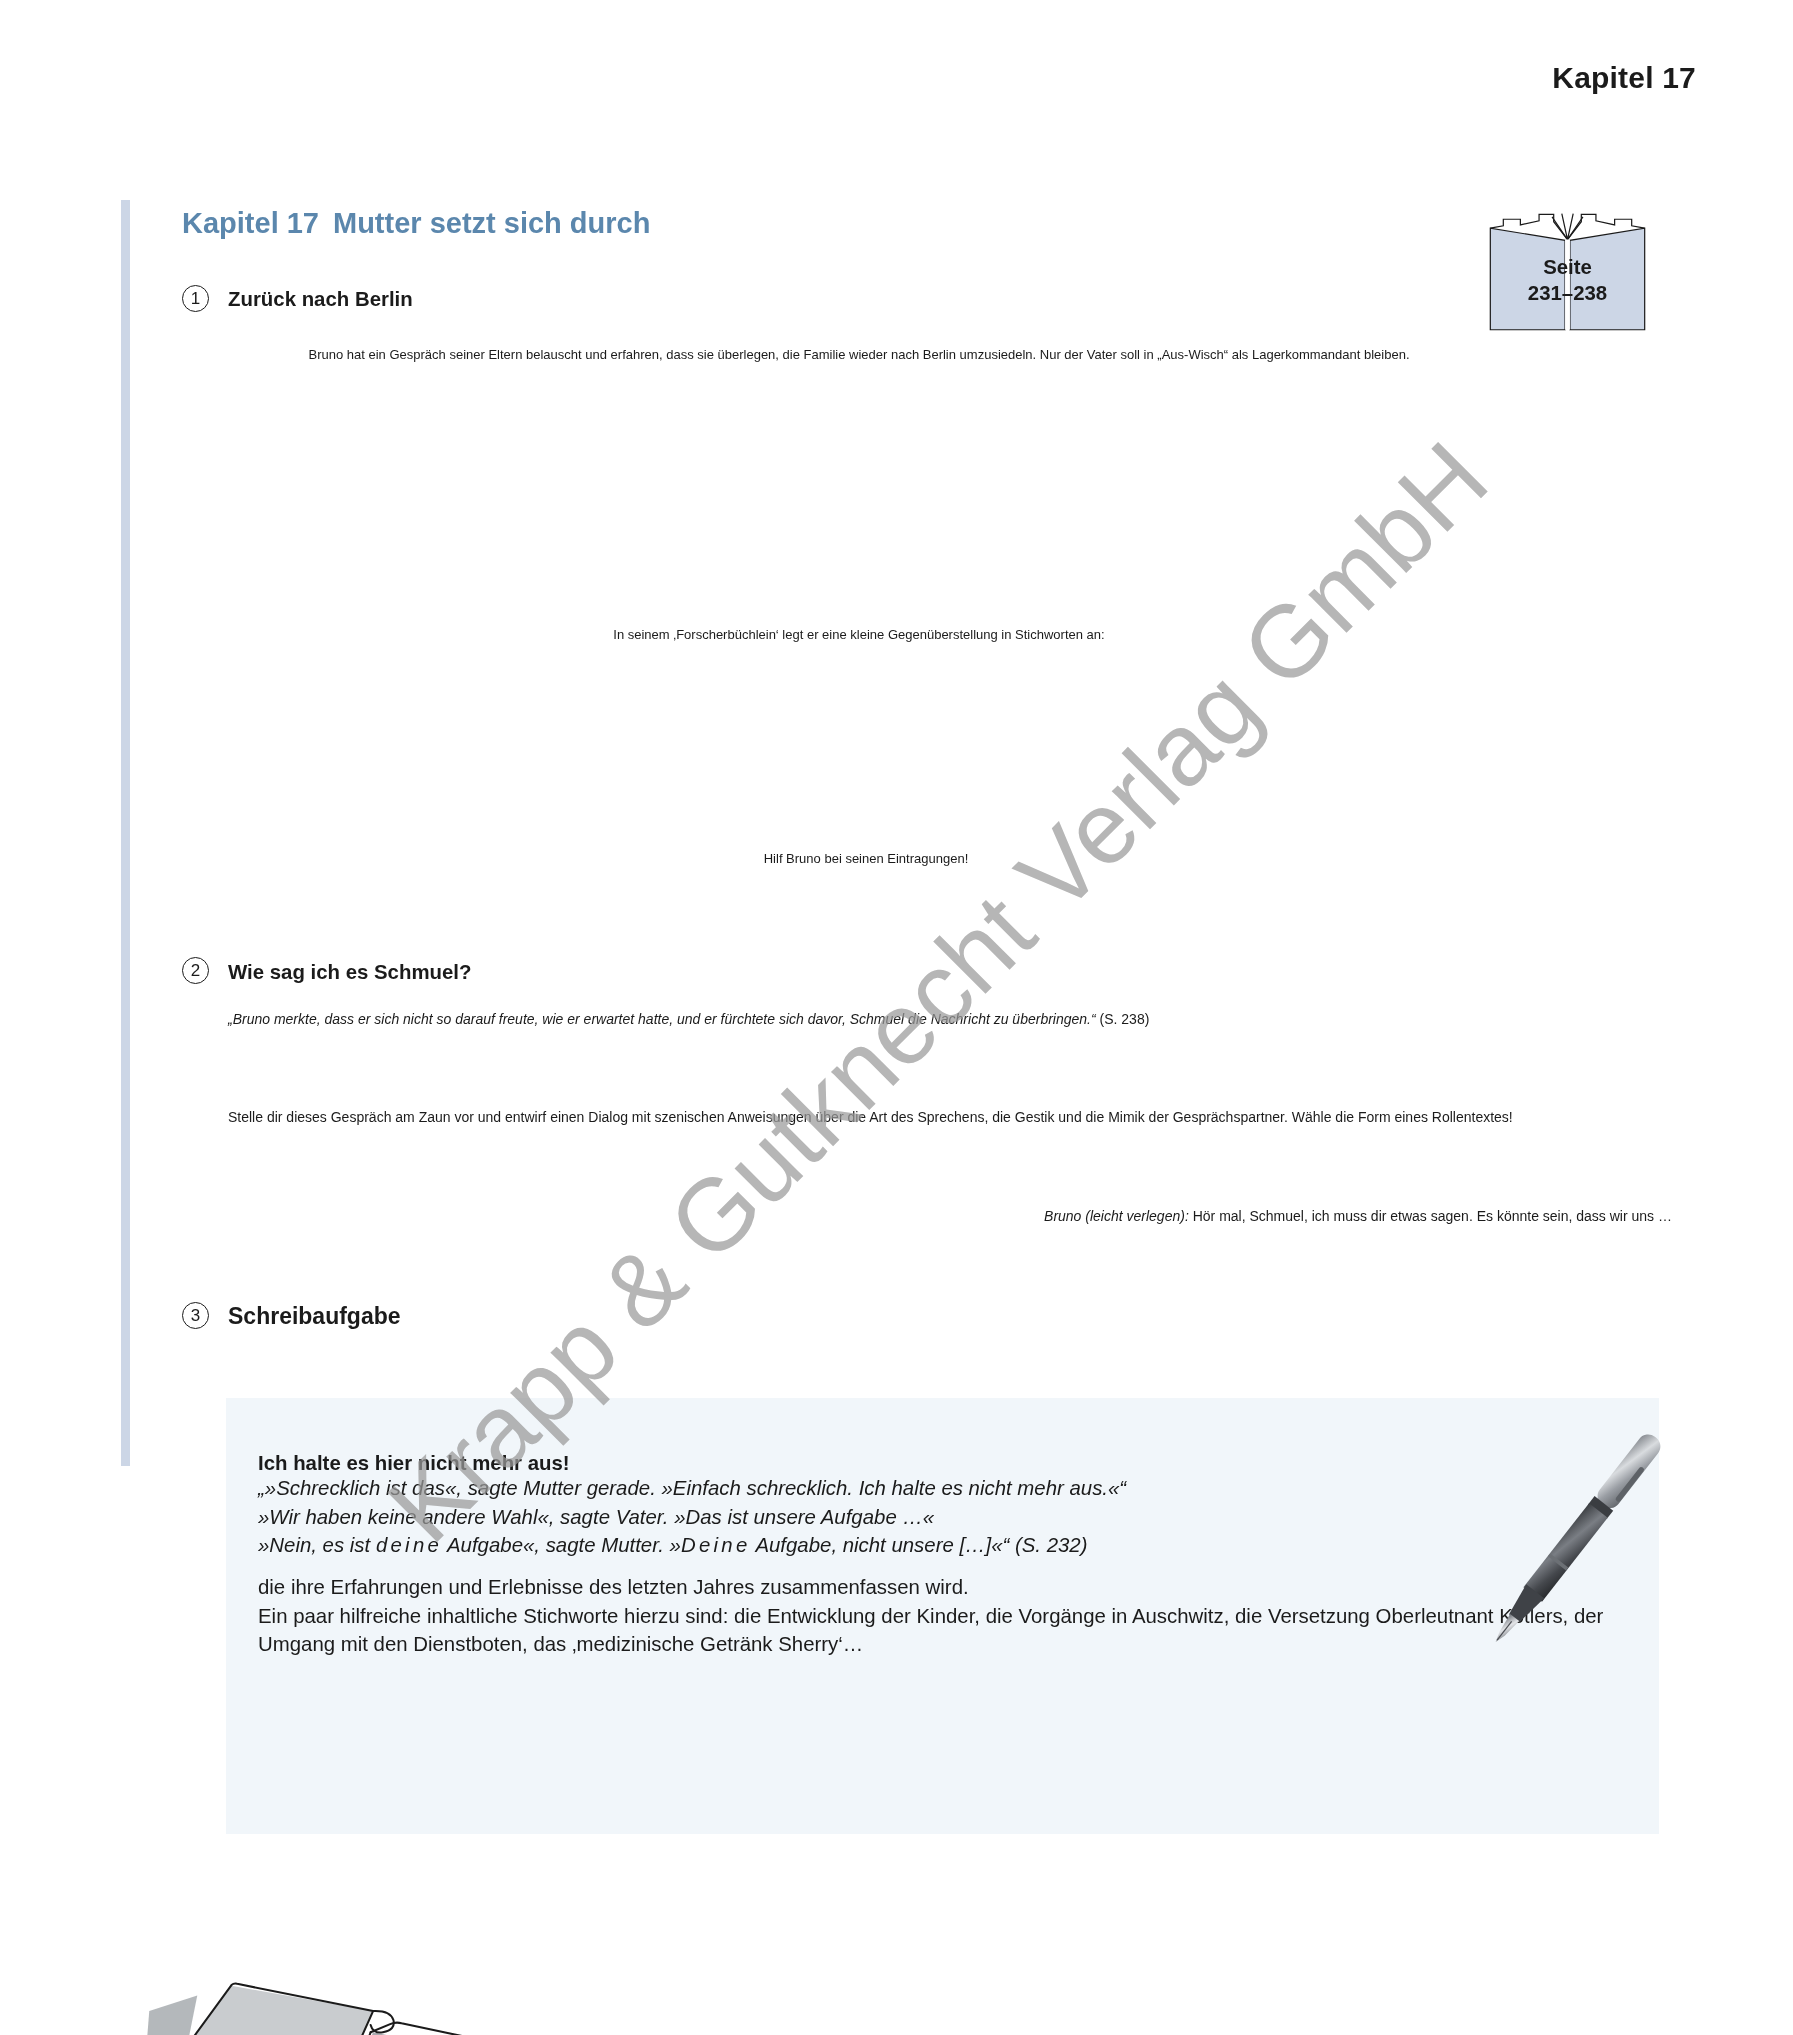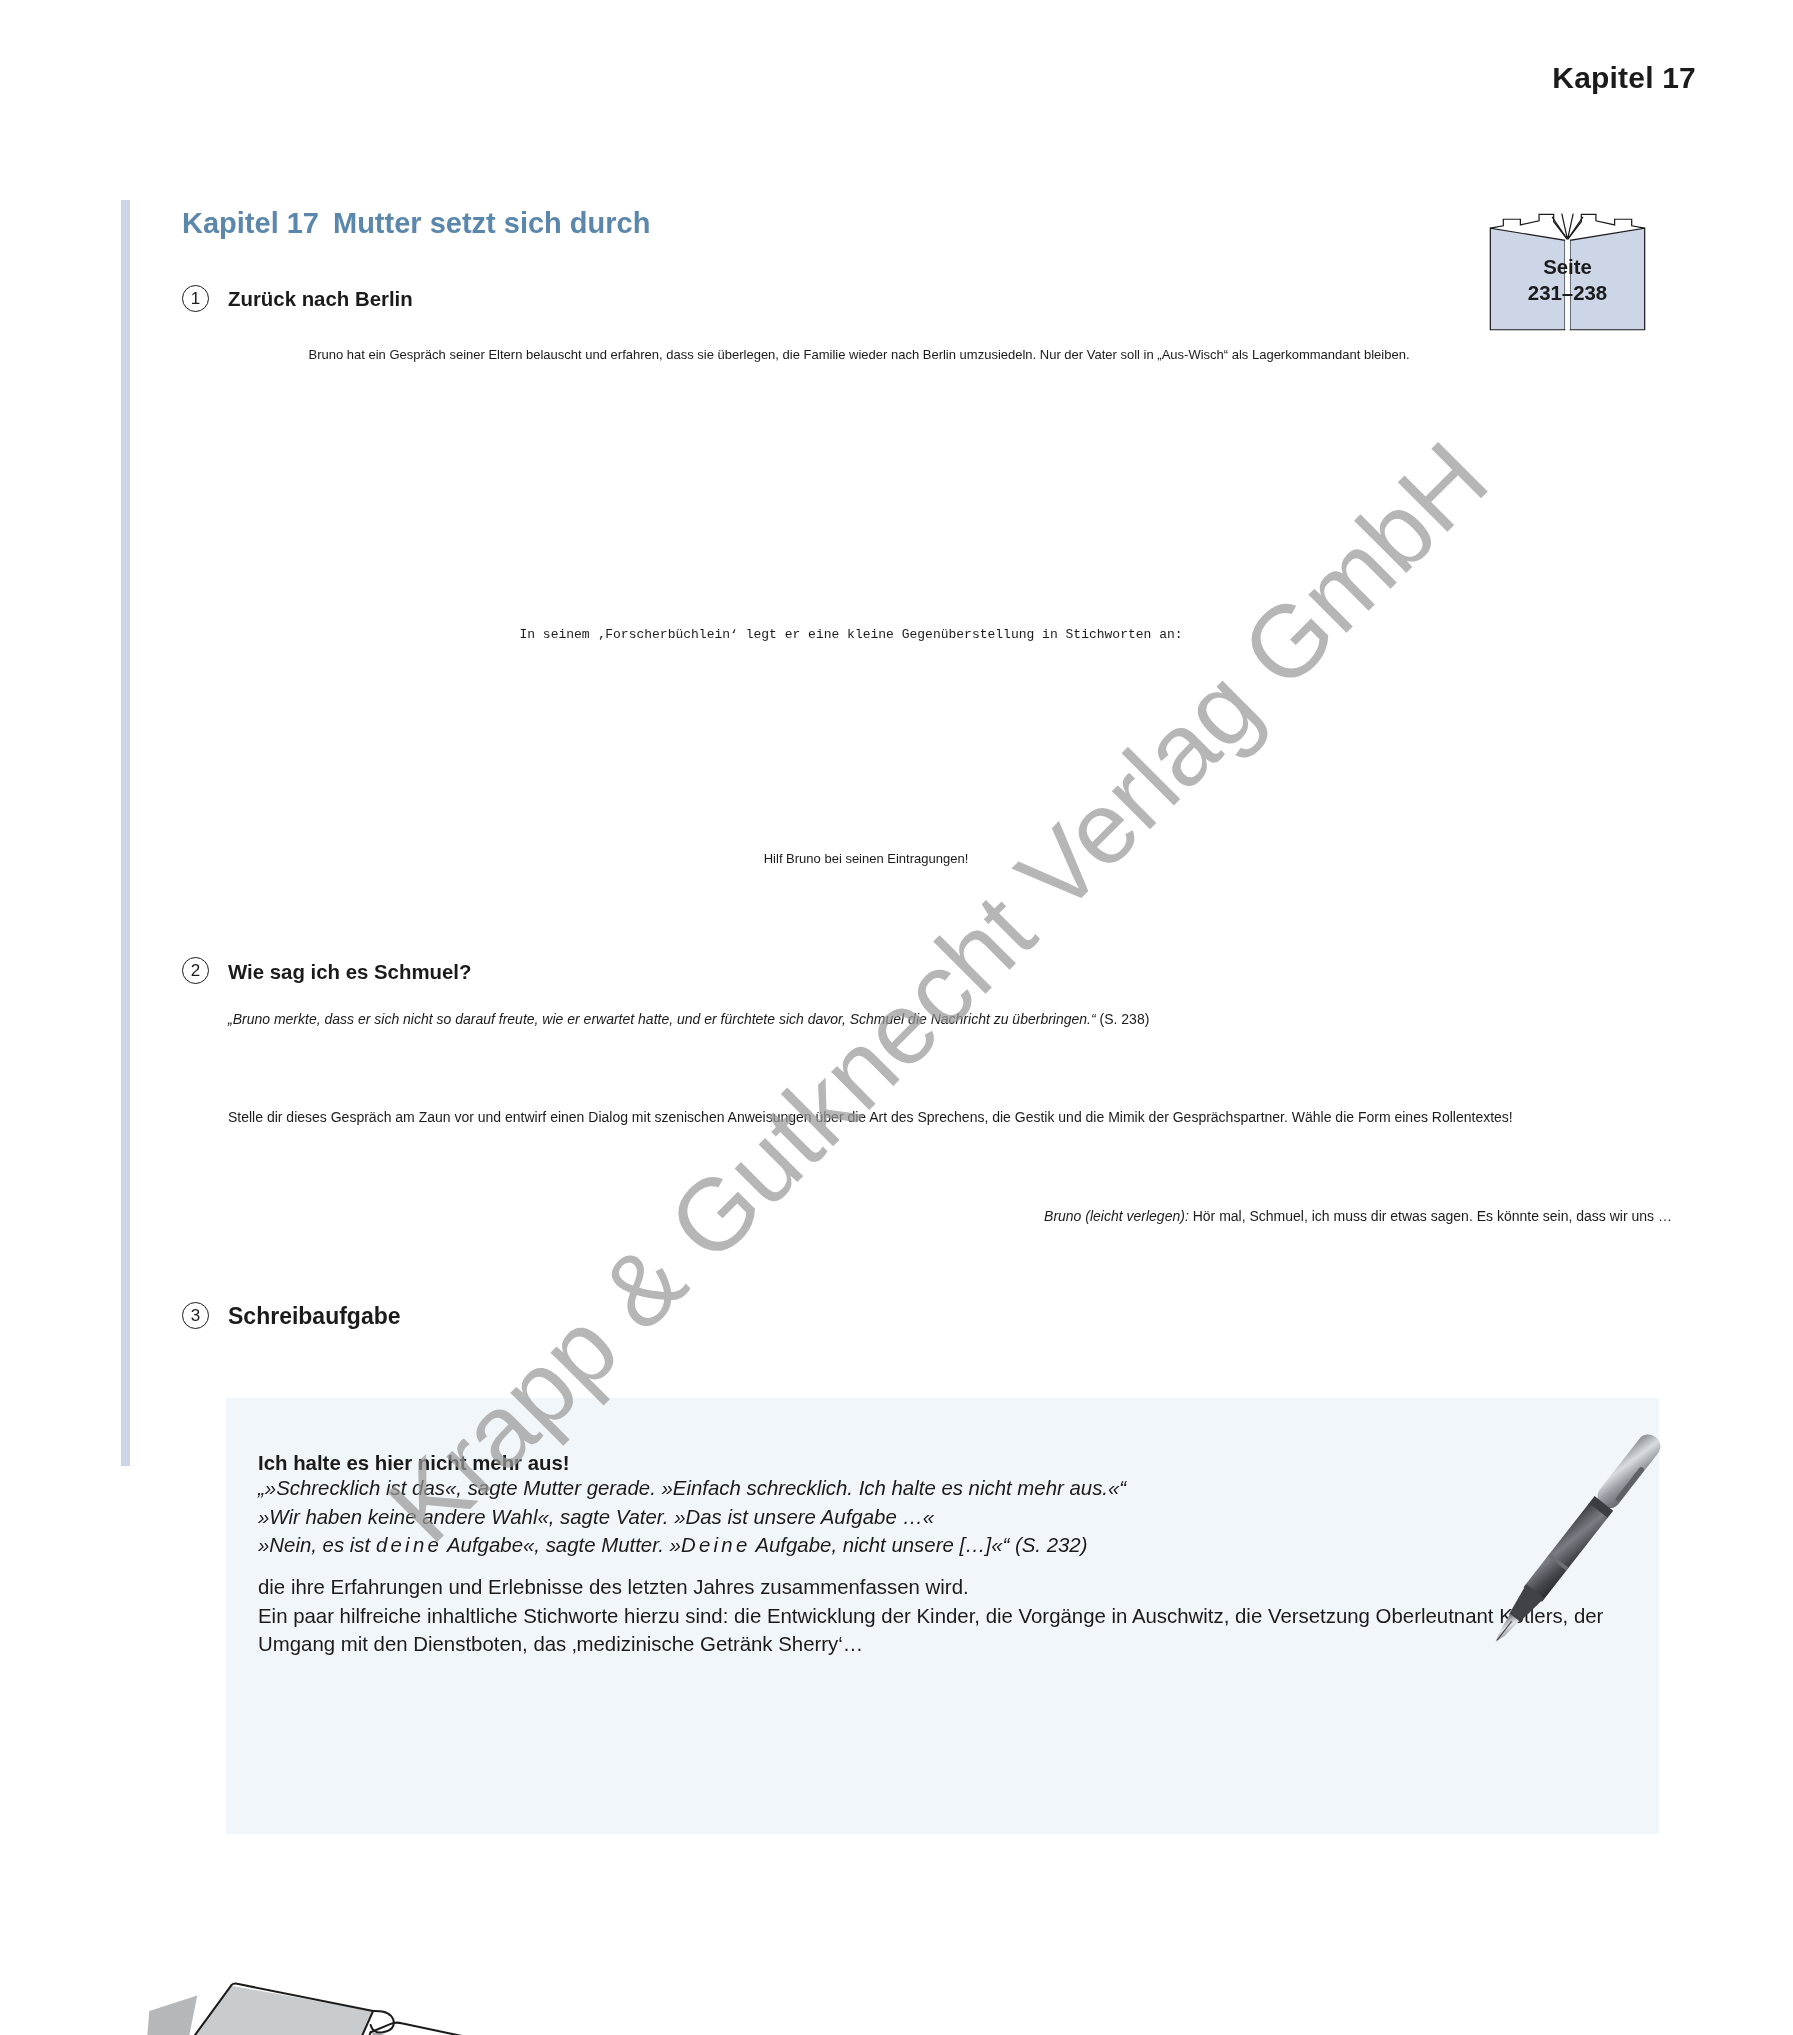--- a/index.html
+++ b/index.html
@@ -138,21 +138,21 @@
     <div class="sb-text">
       <div>Seite</div>
       <div>231–238</div>
     </div>
   </div>
 
   <div class="task-num" style="left:182px;top:285px;">1</div>
   <div class="tx h-task" style="left:228px;top:288px;">Zurück nach Berlin</div>
 
   <div class="tx body-col" style="left:228px;top:346px;">Bruno hat ein Gespräch seiner Eltern belauscht und erfahren, dass sie überlegen, die Familie wieder nach Berlin umzusiedeln. Nur der Vater soll in „Aus-Wisch“ als Lagerkommandant bleiben.</div>
-  <div class="tx body-col" style="left:220px;top:626px;font-family:Liberation Mono, monospace;">In seinem ‚Forscherbüchlein‘ legt er eine kleine Gegenüberstellung in Stichworten an:</div>
+  <div class="tx body-col" style="left:228px;top:626px;">In seinem ‚Forscherbüchlein‘ legt er eine kleine Gegenüberstellung in Stichworten an:</div>
 
 
   <div class="tx body-col" style="left:228px;top:850px;margin-left:7px;">Hilf Bruno bei seinen Eintragungen!</div>
 
   <div class="task-num" style="left:182px;top:957px;">2</div>
   <div class="tx h-task" style="left:228px;top:961px;">Wie sag ich es Schmuel?</div>
 
   <div class="tx body-wide" style="left:228px;top:1010px;"><span class="it">„Bruno merkte, dass er sich nicht so darauf freute, wie er erwartet hatte, und er fürchtete sich davor, Schmuel die Nachricht zu überbringen.“</span> <span>(S. 238)</span></div>
 
   <div class="tx body-wide" style="left:228px;top:1108px;">Stelle dir dieses Gespräch am Zaun vor und entwirf einen Dialog mit szenischen Anweisungen über die Art des Sprechens, die Gestik und die Mimik der Gesprächspartner. Wähle die Form eines Rollentextes!</div>

